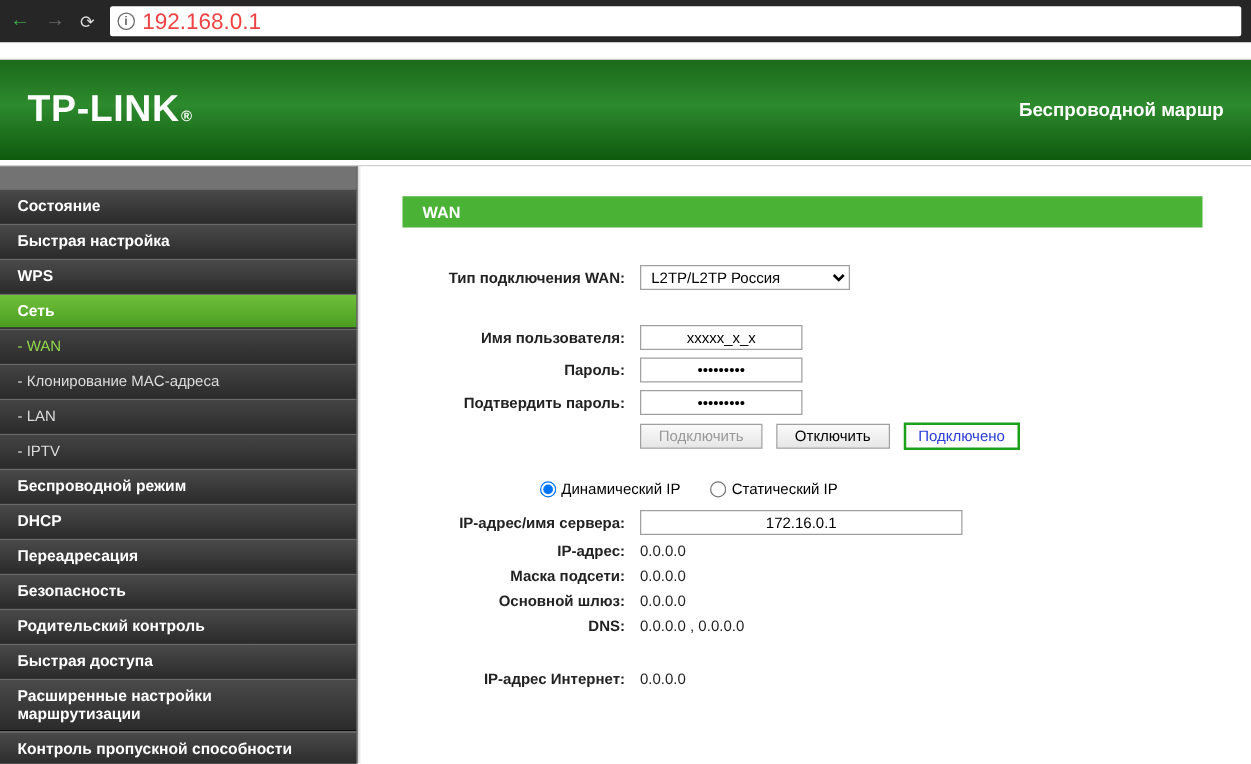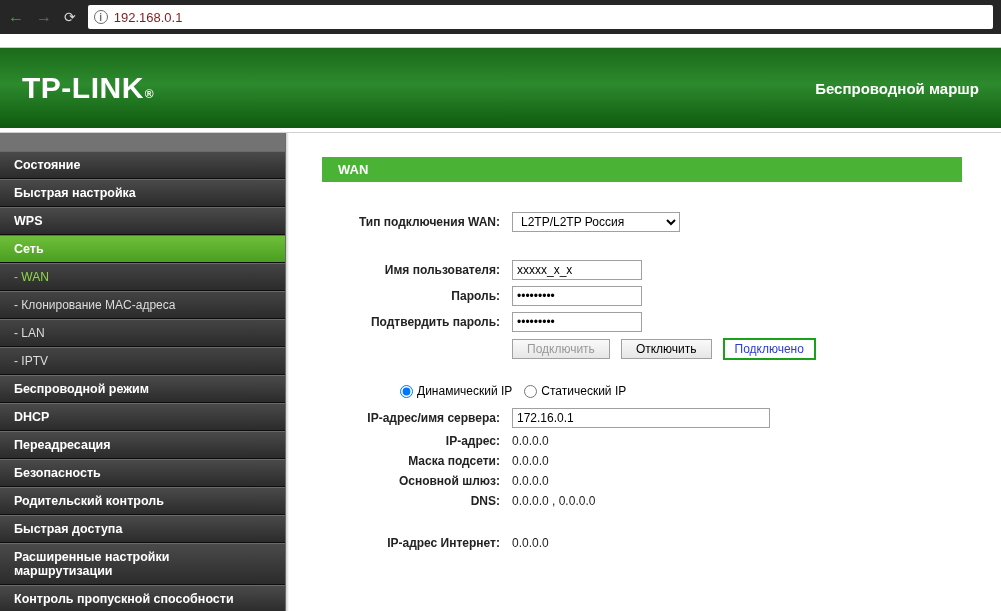--- a/index.html
+++ b/index.html
@@ -3,21 +3,21 @@
 <meta charset="utf-8">
 <style>
 * { box-sizing: border-box; margin: 0; padding: 0; }
 body { font-family: Arial, sans-serif; font-size: 12px; background: #fff; width: 1001px; height: 611px; overflow: hidden; }
 .browser-bar { background: #262626; height: 34px; display: flex; align-items: center; padding: 0 8px; gap: 12px; }
 .nav-arrow { color: #6a6a6a; font-size: 16px; cursor: pointer; }
 .nav-arrow.active { color: #3fa64a; }
 .reload { color: #d8d8d8; font-size: 14px; cursor: pointer; }
 .url-bar { flex: 1; background: #fff; height: 24px; border-radius: 2px; display: flex; align-items: center; padding: 0 6px; gap: 6px; }
 .url-info { width: 14px; height: 14px; border: 1.3px solid #6a6a6a; border-radius: 50%; display: flex; align-items: center; justify-content: center; font-size: 10px; color: #6a6a6a; font-weight: bold; }
-.url-text { color: #7f1d1d; font-size: 13px; }
+.url-text { color: #ef4444; font-size: 18px; }
 .spacer-bar { height: 14px; background: #fff; border-bottom: 1px solid #ccc; }
 .header { height: 80px; background: linear-gradient(to bottom, #1a6a1a 0%, #2d8a2d 45%, #0e5a0e 100%); display: flex; align-items: center; justify-content: space-between; padding: 0 22px 0 22px; }
 .logo { color: #fff; font-size: 30px; font-weight: bold; letter-spacing: 0.5px; font-family: Arial, sans-serif; display: flex; align-items: baseline; }
 .logo-sup { font-size: 12px; vertical-align: top; margin-left: 1px; }
 .header-sub { color: #fff; font-size: 15px; font-weight: bold; }
 .header-divider { height: 5px; background: #fff; border-bottom: 1px solid #d0d0d0; }
 .layout { display: flex; height: calc(611px - 34px - 14px - 80px - 5px); }
 .sidebar { width: 286px; background: #737373; padding-top: 18px; border-right: 1px solid #888; position: relative; }
 .sidebar::after { content: ""; position: absolute; right: -4px; top: 0; bottom: 0; width: 4px; background: linear-gradient(to right, rgba(0,0,0,0.25), rgba(0,0,0,0)); }
 .menu-item { display: block; padding: 6px 14px; color: #fff; font-weight: bold; font-size: 12.5px; background: linear-gradient(to bottom, #4a4a4a, #2b2b2b); border-top: 1px solid #6a6a6a; border-bottom: 1px solid #0d0d0d; cursor: pointer; }
@@ -25,27 +25,27 @@
 .menu-item.sub { font-weight: normal; font-size: 12px; color: #dcdcdc; background: linear-gradient(to bottom, #444, #2b2b2b); }
 .menu-item.sub.selected-sub { color: #8fd84a; background: linear-gradient(to bottom, #444, #2b2b2b); }
 .content { flex: 1; padding: 24px 0 0 36px; overflow: hidden; }
 .section-title { background: #4ab336; color: #fff; font-weight: bold; font-size: 13px; padding: 5px 16px; display: inline-block; width: 100%; max-width: 640px; }
 .form-area { padding-top: 30px; }
 .form-row { display: flex; align-items: center; margin-bottom: 6px; }
 .form-label { width: 190px; text-align: right; padding-right: 12px; font-weight: bold; font-size: 12px; color: #222; }
 .form-value { display: flex; align-items: center; gap: 8px; }
 select, input[type=text], input[type=password] { border: 1px solid #a0a0a0; background: #fff; height: 20px; padding: 1px 4px; font-size: 12px; font-family: Arial, sans-serif; }
 select { width: 168px; }
-input[type=text], input[type=password] { width: 130px; }
+input[type=text], input[type=password] { width: 130px; text-align: center; }
 input.wide { width: 258px; }
 .btn { background: linear-gradient(to bottom, #fafafa, #e6e6e6); border: 1px solid #a0a0a0; padding: 2px 14px; font-size: 12px; cursor: pointer; font-family: Arial, sans-serif; }
 .btn:disabled { color: #999; cursor: default; }
 .status-box { border: 2px solid #1aa01a; color: #2b3bd6; padding: 2px 10px; font-size: 12px; background: #fff; }
 .btn-row { display: flex; gap: 11px; align-items: center; margin-left: 190px; margin-top: 4px; margin-bottom: 24px; }
-.radio-row { display: flex; gap: 12px; align-items: center; margin-left: 78px; margin-bottom: 10px; }
+.radio-row { display: flex; gap: 24px; align-items: center; margin-left: 110px; margin-bottom: 10px; }
 .radio-row label { display: flex; align-items: center; gap: 4px; font-size: 12px; }
 .static-val { font-size: 12px; color: #222; }
 .gap { height: 22px; }
 </style>
 </head>
 <body>
 
 <div class="browser-bar">
   <span class="nav-arrow active">←</span>
   <span class="nav-arrow">→</span>

